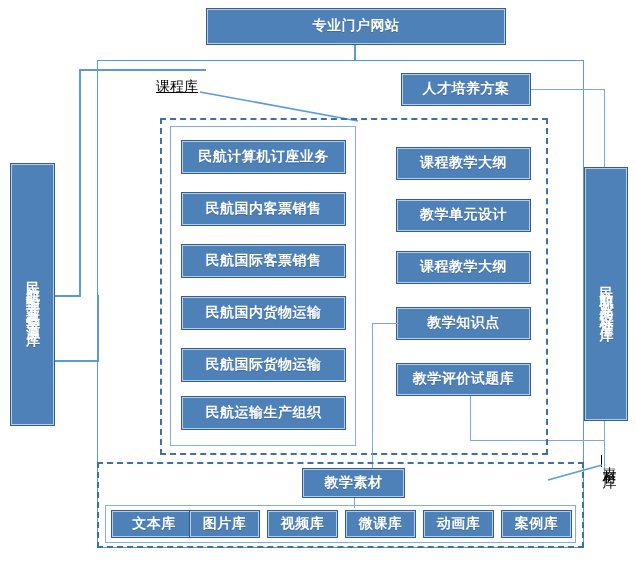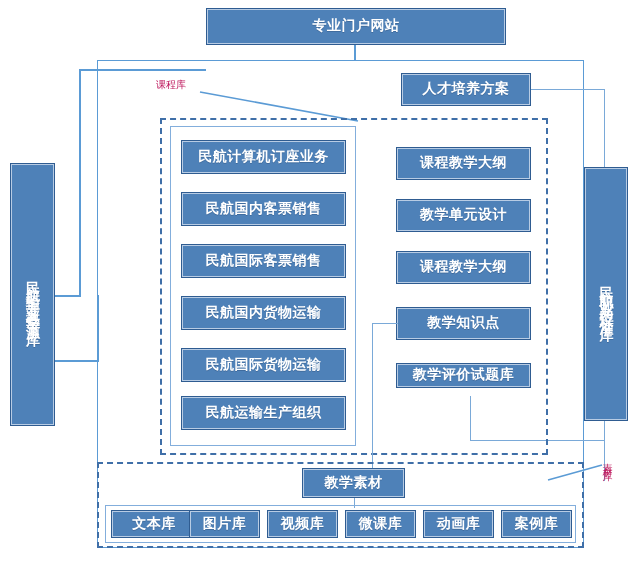--- a/index.html
+++ b/index.html
@@ -70,23 +70,24 @@
     position: absolute;
     width: 0;
     border-left: 2px solid #5b9bd5;
   }
   .line-h.thin { border-top-width: 1px; border-top-color: #7aa9d8; }
   .line-v.thin { border-left-width: 1px; border-left-color: #7aa9d8; }
 
   
   .label {
     position: absolute;
-    color: #be185d;
-    font-size: 10px;
+    color: #000000;
+    font-size: 14px;
     white-space: nowrap;
+    text-decoration: underline;
   }
   .label.vertical {
     writing-mode: vertical-rl;
     text-orientation: upright;
     letter-spacing: 4px;
     white-space: nowrap;
   }
   .leader { position: absolute; overflow: visible; }
 </style>
 </head>
@@ -133,21 +134,21 @@
   <div class="node" style="left:181px; top:192px; width:165px; height:34px;">民航国内客票销售</div>
   <div class="node" style="left:181px; top:244px; width:165px; height:34px;">民航国际客票销售</div>
   <div class="node" style="left:181px; top:296px; width:165px; height:34px;">民航国内货物运输</div>
   <div class="node" style="left:181px; top:348px; width:165px; height:34px;">民航国际货物运输</div>
   <div class="node" style="left:181px; top:396px; width:165px; height:34px;">民航运输生产组织</div>
 
   <div class="node" style="left:396px; top:147px; width:135px; height:33px;">课程教学大纲</div>
   <div class="node" style="left:396px; top:199px; width:135px; height:33px;">教学单元设计</div>
   <div class="node" style="left:396px; top:251px; width:135px; height:33px;">课程教学大纲</div>
   <div class="node" style="left:396px; top:307px; width:135px; height:33px;">教学知识点</div>
-  <div class="node" style="left:396px; top:363px; width:135px; height:25px;">教学评价试题库</div>
+  <div class="node" style="left:396px; top:363px; width:135px; height:33px;">教学评价试题库</div>
 
   <div class="line-h thin" style="left:372px; top:323px; width:26px;"></div>
   <div class="line-v thin" style="left:372px; top:323px; height:152px;"></div>
 
   <div class="line-v thin" style="left:470px; top:396px; height:45px;"></div>
 
   <div class="frame-dashed" style="left:97px; top:462px; width:487px; height:86px;"></div>
 
   <div class="label vertical" style="left:600px; top:455px;">素材库</div>
   <svg class="leader" style="left:548px; top:462px; width:56px; height:22px;" viewBox="0 0 56 22">

